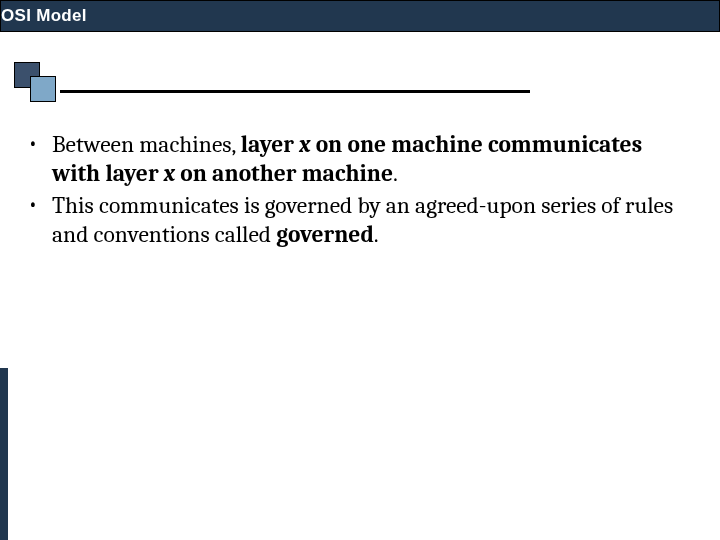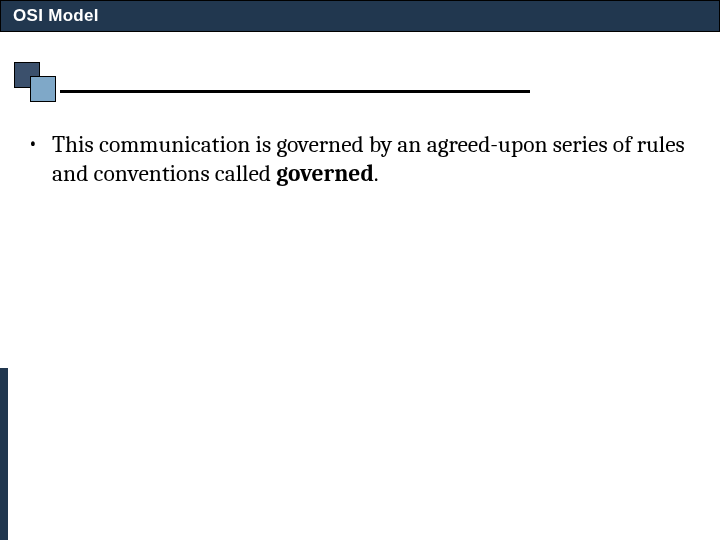--- a/index.html
+++ b/index.html
@@ -12,21 +12,21 @@
   }
   .title-bar {
     position: absolute;
     top: 0; left: 0;
     width: 720px;
     height: 32px;
     background: #21374f;
     border: 1px solid #000;
     display: flex;
     align-items: center;
-    padding-left: 12px;
+    padding-left: 0;
   }
   .title-text {
     color: #ffffff;
     font-weight: bold;
     font-size: 17px;
     letter-spacing: 0.3px;
   }
   .deco-squares {
     position: absolute;
     top: 62px;
@@ -103,19 +103,20 @@
 
   <div class="deco-squares">
     <div class="sq sq-back"></div>
     <div class="sq sq-front"></div>
   </div>
 
   <div class="underline"></div>
 
   <div class="content">
     <ul class="bullet-list" id="bullet-list">
-        <li class="bullet-item"><span>This communication is governed by an agreed-upon series of rules and conventions called </span><span class="b">governed</span><span>.</span></li>
+        <li class="bullet-item"><span>Between machines, </span><span class="b">layer </span><span class="bi">x</span><span class="b"> on one machine communicates with layer </span><span class="bi">x</span><span class="b"> on another machine</span><span>.</span></li>
+        <li class="bullet-item"><span>This communicates is governed by an agreed-upon series of rules and conventions called </span><span class="b">governed</span><span>.</span></li>
       </ul>
   </div>
 
   <div class="side-strip"></div>
 
 </div>
 
 </body></html>

